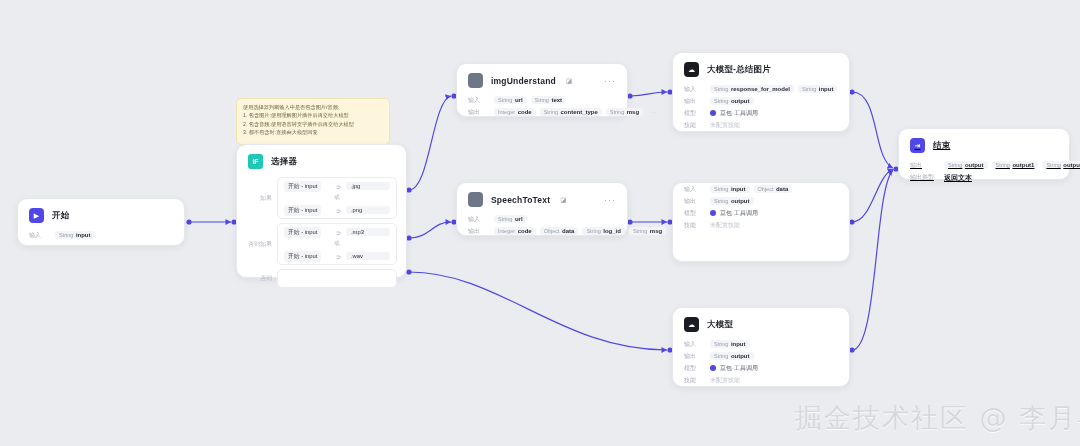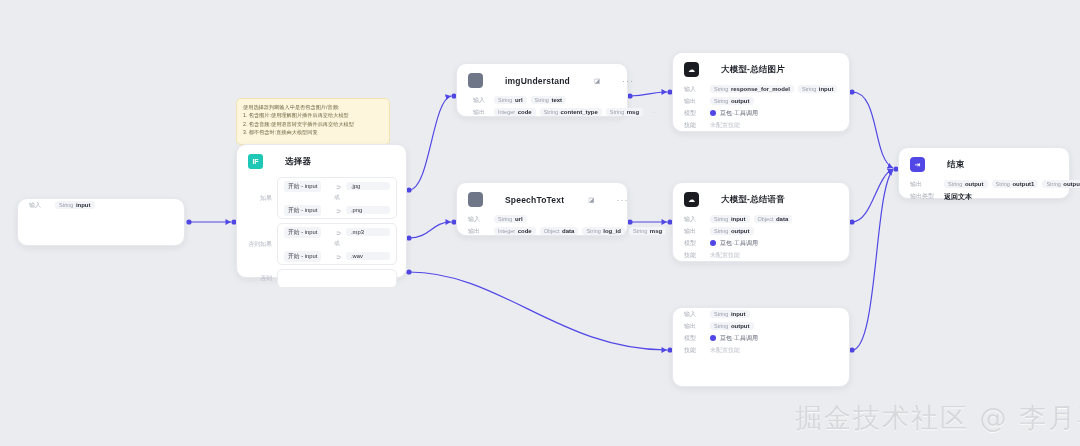--- a/index.html
+++ b/index.html
@@ -14,21 +14,21 @@
   svg.edges{position:absolute;left:0;top:0;width:1080px;height:446px;pointer-events:none;}
 
   .node{
     position:absolute;
     background:#ffffff;
     border:1px solid #e7e8ee;
     border-radius:10px;
     box-shadow:0 2px 7px rgba(28,31,51,.07);
     box-sizing:border-box;
   }
-  .node-head{display:flex;align-items:center;gap:22px;padding:9px 11px 6px 11px;}
+  .node-head{display:flex;align-items:center;gap:8px;padding:9px 11px 6px 11px;}
   .node-ico{
     width:15px;height:15px;border-radius:4px;flex:0 0 auto;
     display:flex;align-items:center;justify-content:center;
     font-size:7px;color:#fff;font-weight:bold;line-height:1;
   }
   .ico-start{background:#5147e6;}
   .ico-if{background:#1ec7b6;border-radius:3px;font-size:7px;}
   .ico-end{background:#5147e6;}
   .ico-plugin{background:#6e7687;overflow:hidden;}
   .ico-llm{background:#1b1c22;}
@@ -67,26 +67,26 @@
 
   
   #note{
     position:absolute;left:236px;top:98px;width:154px;height:47px;
     background:#fdf6dc;border:1px solid #f0e4b0;border-radius:5px;
     padding:4px 6px;box-sizing:border-box;
   }
   .note-l{font-size:5.2px;color:#6b6343;line-height:8.3px;white-space:nowrap;}
 
   
-  #node-img{left:456px;top:63px;width:172px;height:54px;text-align:center;}
+  #node-img{left:456px;top:63px;width:172px;height:54px;}
   #node-stt{left:456px;top:182px;width:172px;height:54px;}
   #node-llm1{left:672px;top:52px;width:178px;height:80px;}
   #node-llm2{left:672px;top:182px;width:178px;height:80px;}
   #node-llm3{left:672px;top:307px;width:178px;height:80px;}
-  #node-end{left:898px;top:147px;width:172px;height:52px;}
+  #node-end{left:898px;top:128px;width:172px;height:52px;text-decoration:underline;}
 
   .watermark{
     position:absolute;left:795px;top:400px;
     font-size:27px;color:#d7d8dc;letter-spacing:2px;
     font-family:"DejaVu Sans",sans-serif;
     text-shadow:0 1px 0 #fafafa;
     white-space:nowrap;
   }
 </style>
 </head>
@@ -132,20 +132,24 @@
   </svg>
 
   <div id="note">
     <div class="note-l">使用选择器判断输入中是否包含图片/音频:</div>
     <div class="note-l">1. 包含图片:使用理解图片插件后再交给大模型</div>
     <div class="note-l">2. 包含音频:使用语音转文字插件后再交给大模型</div>
     <div class="note-l">3. 都不包含时:直接由大模型回复</div>
   </div>
 
   <div class="node" id="node-start">
+    <div class="node-head">
+      <span class="node-ico ico-start">▶</span>
+      <span class="node-title">开始</span>
+    </div>
     <div class="row">
       <span class="row-lab">输入</span>
       <span class="chip">
           <span class="ty">String</span>
           <span>input</span>
         </span>
     </div>
   </div>
 
   <div class="node" id="node-selector">
@@ -294,24 +298,20 @@
       <span class="mdot"></span>
       <span class="plain">豆包·工具调用</span>
     </div>
     <div class="row">
       <span class="row-lab">技能</span>
       <span class="plain muted">未配置技能</span>
     </div>
   </div>
 
   <div class="node" id="node-llm2">
-    <div class="node-head">
-      <span class="node-ico ico-llm">☁</span>
-      <span class="node-title">大模型-总结语音</span>
-    </div>
     <div class="row">
       <span class="row-lab">输入</span>
       <span class="chip">
           <span class="ty">String</span>
           <span>input</span>
         </span>
       <span class="chip">
           <span class="ty">Object</span>
           <span>data</span>
         </span>
@@ -328,20 +328,24 @@
       <span class="mdot"></span>
       <span class="plain">豆包·工具调用</span>
     </div>
     <div class="row">
       <span class="row-lab">技能</span>
       <span class="plain muted">未配置技能</span>
     </div>
   </div>
 
   <div class="node" id="node-llm3">
+    <div class="node-head">
+      <span class="node-ico ico-llm">☁</span>
+      <span class="node-title">大模型</span>
+    </div>
     <div class="row">
       <span class="row-lab">输入</span>
       <span class="chip">
           <span class="ty">String</span>
           <span>input</span>
         </span>
     </div>
     <div class="row">
       <span class="row-lab">输出</span>
       <span class="chip">

